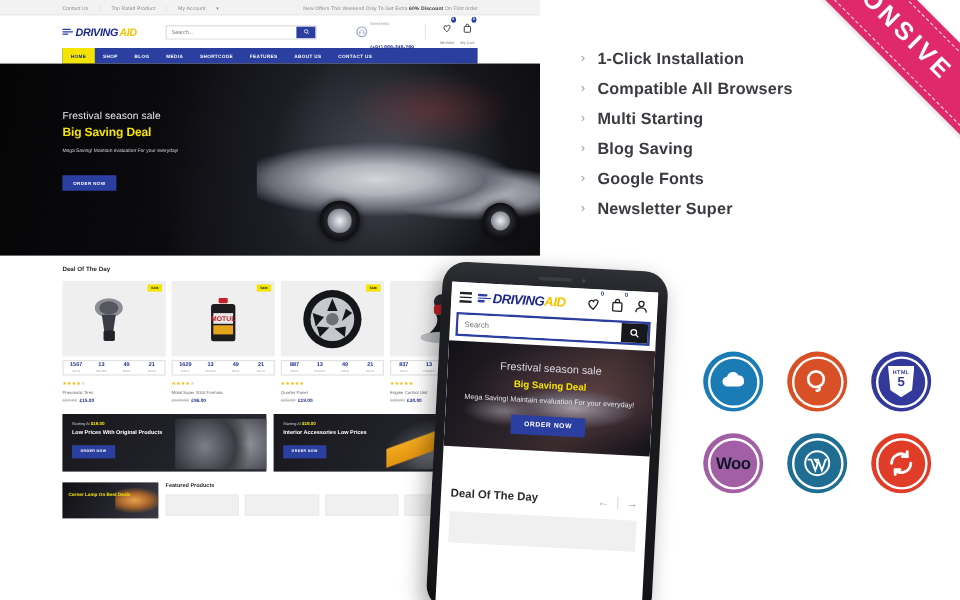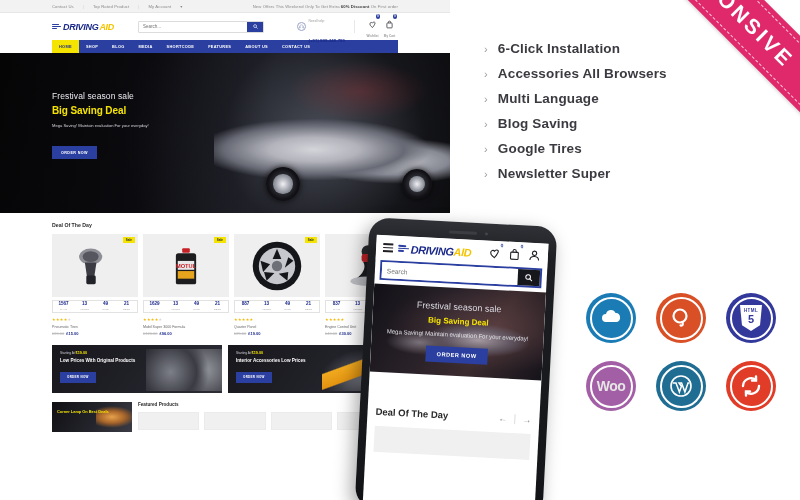--- a/index.html
+++ b/index.html
@@ -475,21 +475,21 @@
     position: relative;
   }
   .tech-circle::after {
     content: "";
     position: absolute; inset: 3.5px;
     border-radius: 50%;
     border: 2.5px solid #fff;
   }
   .tech-glyph {
     position: relative; z-index: 2;
-    color: #e5e5e5;
+    color: #0f172a;
     font-weight: 700;
     font-size: 14px;
     letter-spacing: -.5px;
     display: flex; align-items: center; justify-content: center;
   }
   .tech-glyph svg { width: 24px; height: 24px; }
   .html5-shield {
     position: relative; z-index: 2;
     width: 22px; height: 26px;
     background: #fff;
@@ -811,37 +811,37 @@
           <div class="f-card"></div>
         </div>
       </div>
     </div>
   </div>
 </div>
 
 <div class="features">
   <div class="feature-item">
     <span class="feature-chev">›</span>
-    <span>6-Click Installation</span>
+    <span>1-Click Installation</span>
   </div>
   <div class="feature-item">
     <span class="feature-chev">›</span>
-    <span>Accessories All Browsers</span>
+    <span>Compatible All Browsers</span>
   </div>
   <div class="feature-item">
     <span class="feature-chev">›</span>
-    <span>Multi Language</span>
+    <span>Multi Starting</span>
   </div>
   <div class="feature-item">
     <span class="feature-chev">›</span>
     <span>Blog Saving</span>
   </div>
   <div class="feature-item">
     <span class="feature-chev">›</span>
-    <span>Google Tires</span>
+    <span>Google Fonts</span>
   </div>
   <div class="feature-item">
     <span class="feature-chev">›</span>
     <span>Newsletter Super</span>
   </div>
 </div>
 
 <div class="ribbon-clip">
   <div class="ribbon">
     <span>RESPONSIVE</span>

